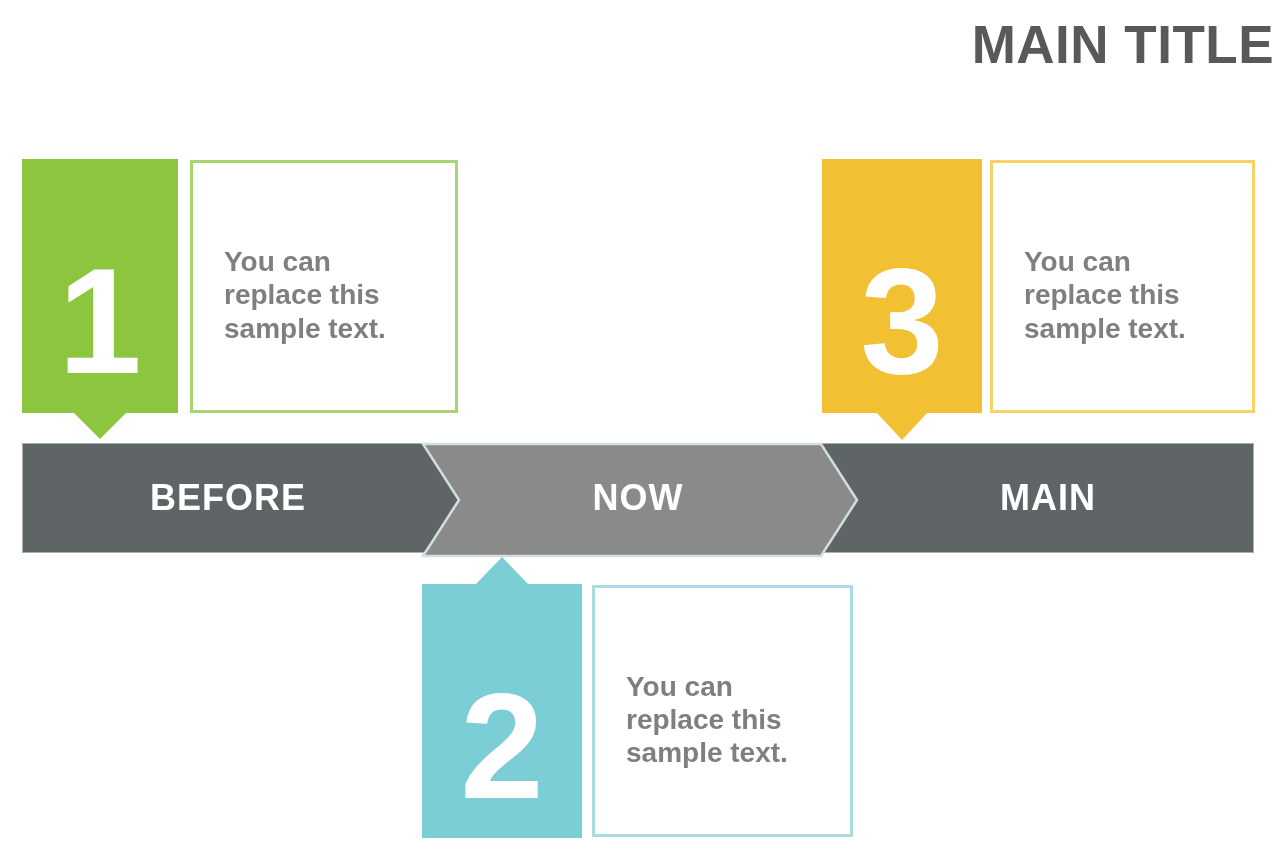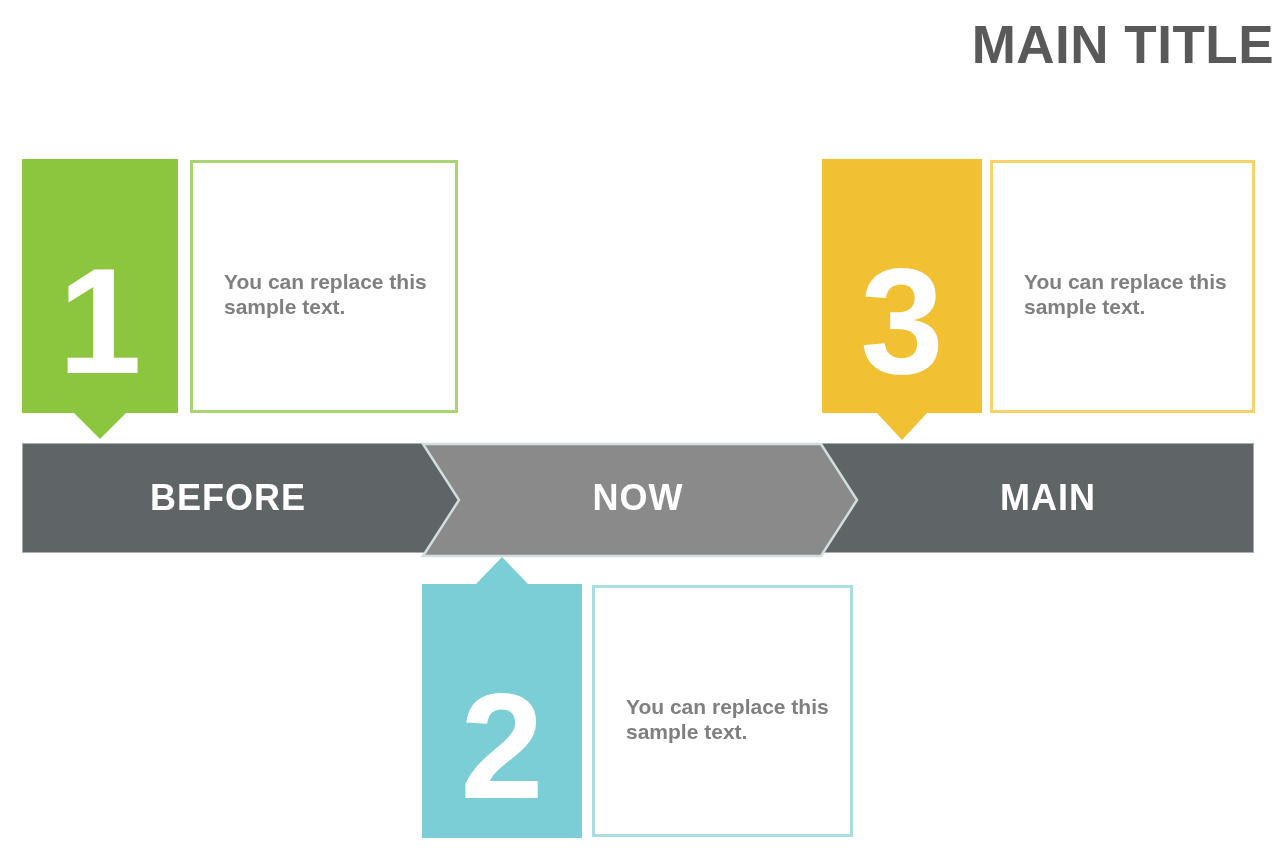--- a/index.html
+++ b/index.html
@@ -66,21 +66,21 @@
   .textbox{
     position:absolute;box-sizing:border-box;background:#ffffff;
     border:3px solid #cccccc;
     display:flex;align-items:center;
   }
   .textbox-1{left:190px;top:160px;width:268px;height:253px;border-color:var(--m1-border,#A8D472);}
   .textbox-2{left:592px;top:585px;width:261px;height:252px;border-color:var(--m2-border,#A9DDE3);}
   .textbox-3{left:990px;top:160px;width:265px;height:253px;border-color:var(--m3-border,#F6D269);}
   .sample-text{
     width:205px;margin:17px 0 0 31px;
-    font-size:21px;font-weight:bold;line-height:1.18;
+    font-size:28px;font-weight:bold;line-height:1.18;
     color:var(--body-text-color,#7F7F7F);
   }
 </style>
 </head>
 <body>
 
 <div class="canvas">
 
   <h1 class="main-title">MAIN TITLE</h1>
 

